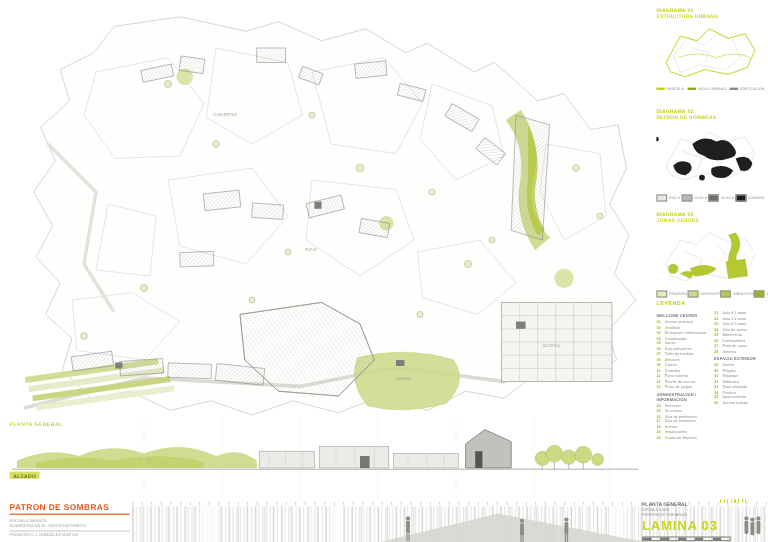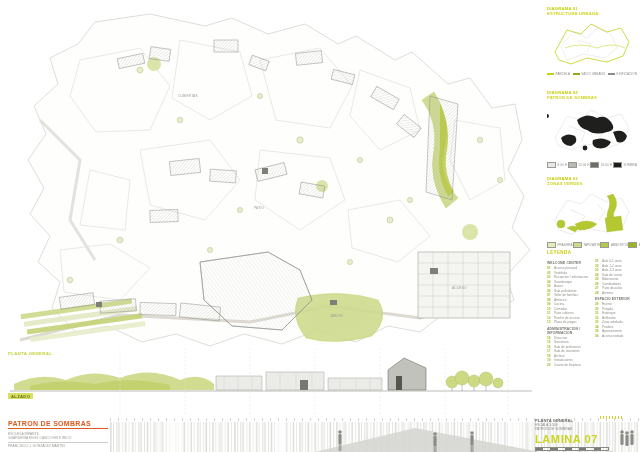--- a/index.html
+++ b/index.html
@@ -554,21 +554,21 @@
     <div class="tb-line first">ESCUELA INFANTIL</div>
     <div class="tb-line">GUARDERIA EN EL CASCO HISTORICO</div>
     <div class="tb-line rule">FRANCISCO J. GONZALEZ MARTIN</div>
   </div>
 
   <div class="yellow-ticks"></div>
   <div class="tb-right">
     <div class="ib-line b">PLANTA GENERAL</div>
     <div class="ib-line">ESCALA 1:500</div>
     <div class="ib-line">PATRON DE SOMBRAS</div>
-    <div class="lamina">LAMINA 07</div>
+    <div class="lamina">LAMINA 03</div>
     <div class="ruler">
       <div class="ruler-ticks" id="ruler-ticks">
           <span></span>
           <span></span>
           <span></span>
           <span></span>
           <span></span>
           <span></span>
           <span></span>
           <span></span>

